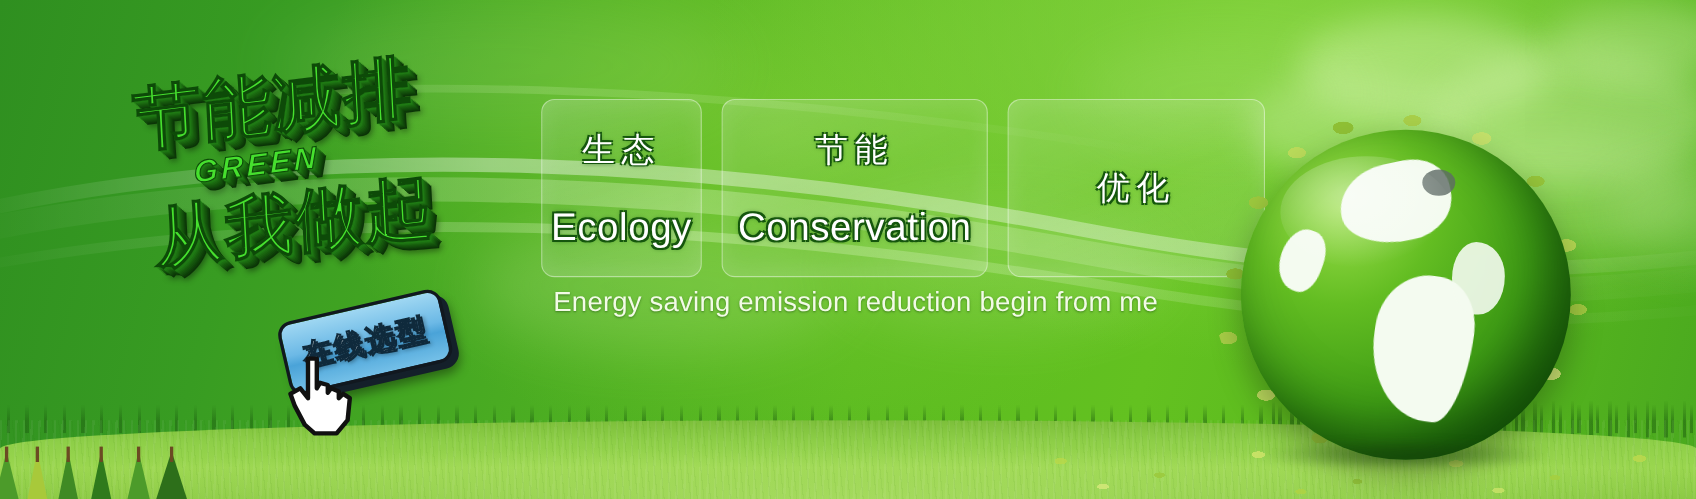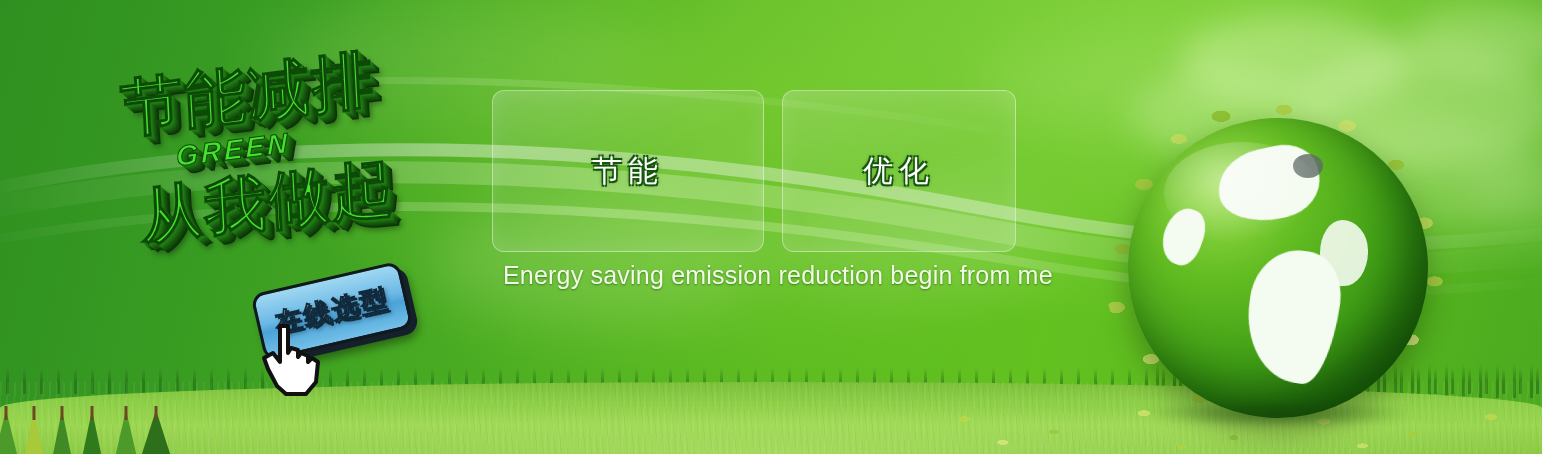--- a/index.html
+++ b/index.html
@@ -142,21 +142,21 @@
   .cards{ position:absolute; left:492px; top:90px; display:flex; align-items:flex-start; gap:18px; }
   .card{
     width:146px; height:162px;
     border:1px solid rgba(255,255,255,0.42);
     border-radius:12px;
     background:linear-gradient(160deg, rgba(255,255,255,0.16) 0%, rgba(255,255,255,0.06) 48%, rgba(255,255,255,0.13) 100%);
     display:flex; flex-direction:column; align-items:center; justify-content:center;
     gap:30px;
     box-shadow:inset 0 0 22px rgba(255,255,255,0.10);
   }
-  .card.wide{ width:272px; }
+  .card.wide{ width:242px; }
   .card.wide3{ width:234px; }
   .card-cn{
     font-size:30px; color:#ffffff; letter-spacing:6px; font-weight:500;
     text-shadow:
       -1.6px -1.6px 0 #15560d, 1.6px -1.6px 0 #15560d,
       -1.6px  1.6px 0 #15560d, 1.6px  1.6px 0 #15560d,
        0 0 4px rgba(10,60,6,.9);
   }
   .card-en{
     font-size:35px; color:#ffffff; font-weight:400; letter-spacing:.5px; white-space:nowrap;
@@ -307,22 +307,27 @@
       <span>在线选型</span>
     </div>
   </div>
 
   <svg class="hand-cursor" viewBox="0 0 86 82">
     <path d="M34 6 L34 42 L27 33 L18 38 L22 49 L31 66 L40 74 L60 74 L70 62 L72 42
              L66 38 L62 42 L62 36 L55 33 L52 37 L52 30 L45 28 L42 33 L42 6 Z" fill="#ffffff" stroke="#111111" stroke-width="4" stroke-linejoin="round"></path>
   </svg>
 
   <div class="cards">
+    <div class="card">
+      <div class="card-cn">生态</div>
+      <div class="card-en">Ecology</div>
+    </div>
     <div class="card wide">
       <div class="card-cn">节能</div>
+      <div class="card-en">Conservation</div>
     </div>
     <div class="card wide3">
       <div class="card-cn">优化</div>
     </div>
   </div>
 
   <div class="tagline">Energy saving emission reduction begin from me</div>
 
   <div class="globe-wrap">
     <div class="globe-leaf-halo"></div>

